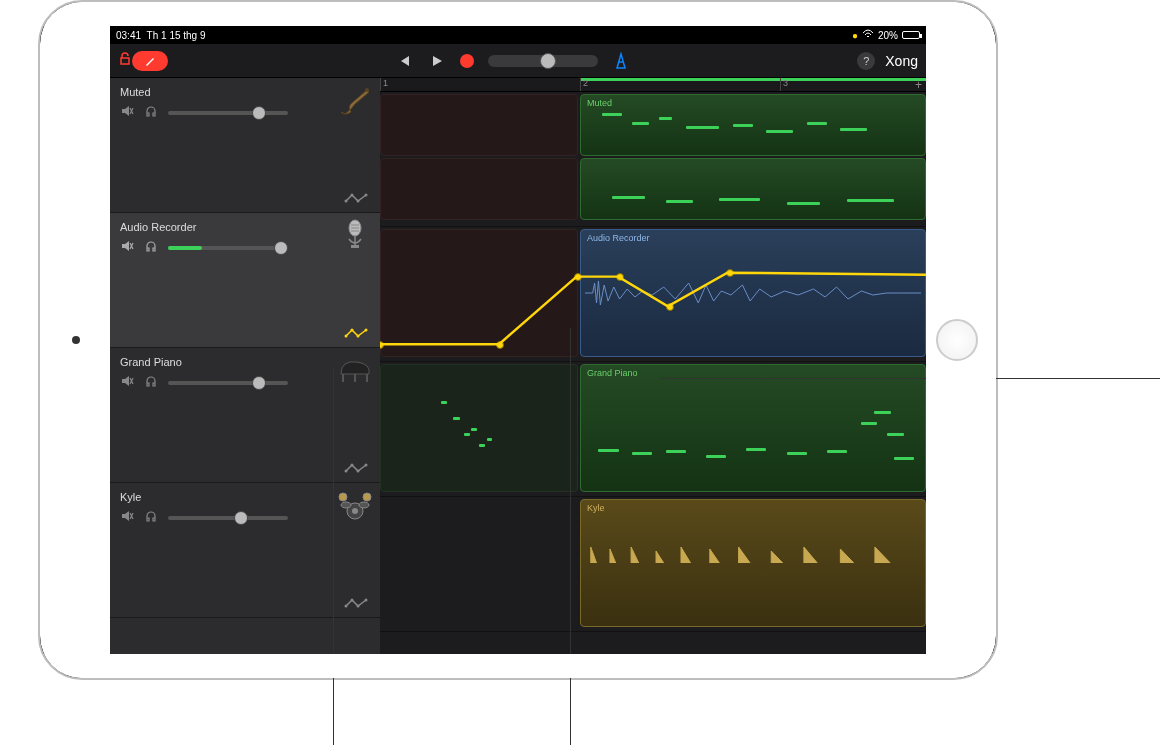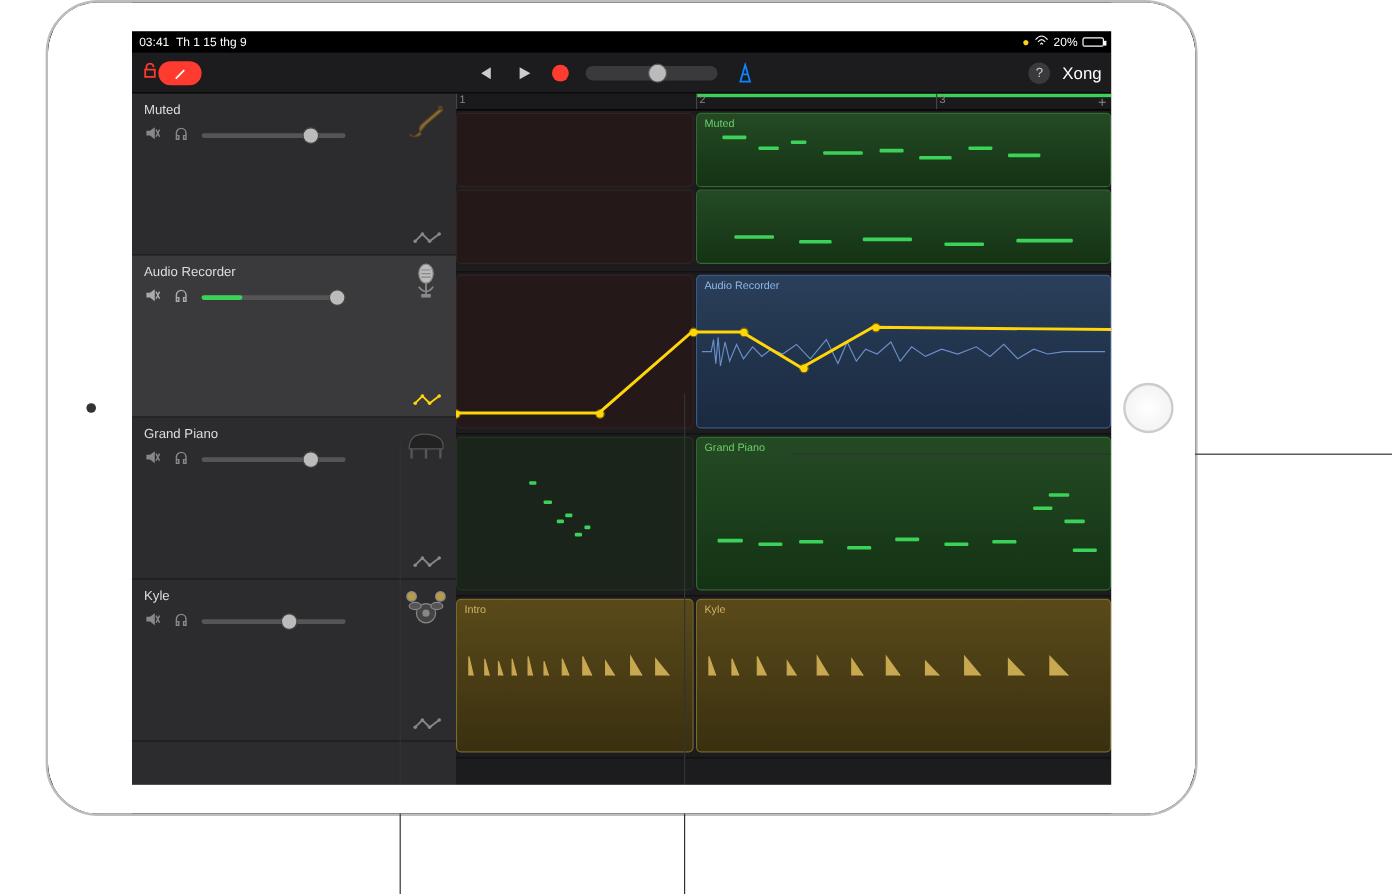--- a/index.html
+++ b/index.html
@@ -457,28 +457,20 @@
               <div class="note" style="left:72%; top:66%; width:6%"></div>
               <div class="note" style="left:82%; top:40%; width:5%"></div>
               <div class="note" style="left:86%; top:30%; width:5%"></div>
               <div class="note" style="left:90%; top:50%; width:5%"></div>
               <div class="note" style="left:92%; top:72%; width:6%"></div>
             </div>
           </div>
         </div>
 
         <div class="track-row h-lg">
-          <div class="region amber" style="left:0; width:198px; height:128px">
-            <span>Intro</span>
-            <div class="wave">
-              <svg viewBox="0 0 198 40" preserveAspectRatio="none">
-                <path d="M6 20 L6 4 L10 20 M20 20 L20 6 L24 20 M32 20 L32 8 L36 20 M44 20 L44 6 L48 20 M58 20 L58 4 L62 20 M72 20 L72 8 L76 20 M88 20 L88 6 L94 20 M106 20 L106 4 L114 20 M126 20 L126 8 L134 20 M148 20 L148 4 L158 20 M170 20 L170 6 L182 20" stroke="#c8a850" fill="#c8a850" stroke-width="1"></path>
-              </svg>
-            </div>
-          </div>
           <div class="region amber" style="left:200px; right:0; height:128px">
             <span>Kyle</span>
             <div class="wave">
               <svg viewBox="0 0 350 40" preserveAspectRatio="none">
                 <path d="M6 20 L6 4 L12 20 M26 20 L26 6 L32 20 M48 20 L48 4 L56 20 M74 20 L74 8 L82 20 M100 20 L100 4 L110 20 M130 20 L130 6 L140 20 M160 20 L160 4 L172 20 M194 20 L194 8 L206 20 M228 20 L228 4 L242 20 M266 20 L266 6 L280 20 M302 20 L302 4 L318 20" stroke="#c8a850" fill="#c8a850" stroke-width="1"></path>
               </svg>
             </div>
           </div>
         </div>
 

